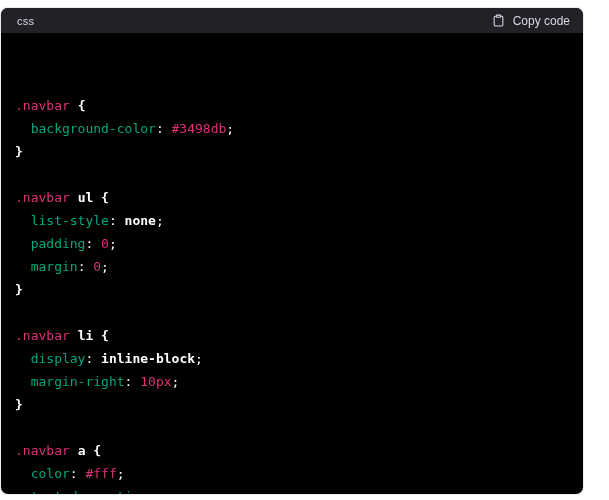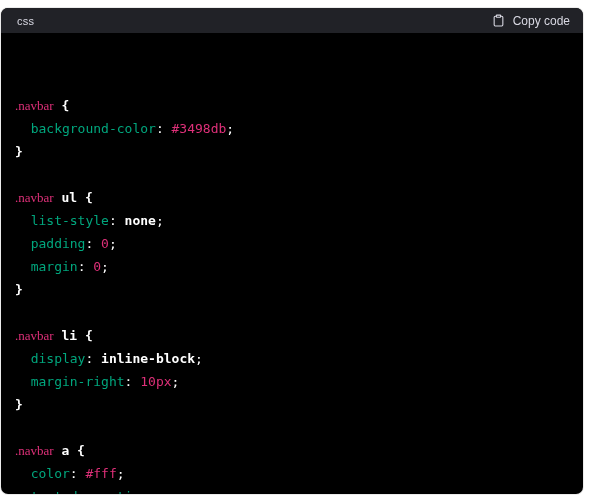--- a/index.html
+++ b/index.html
@@ -49,21 +49,21 @@
     padding: 15px 14px 8px 14px;
     font-family: "DejaVu Sans Mono", "Liberation Mono", monospace;
     font-size: 13px;
     line-height: 23px;
     color: var(--code-text, #fff);
     white-space: pre;
   }
   .code-line { min-height: 23px; }
   .tok-plain { color: var(--code-text, #fff); }
   .tok-pun   { color: var(--code-text, #fff); }
-  .tok-sel   { color: var(--token-selector, #df3079); font-family: Liberation Serif, serif; }
+  .tok-sel   { color: var(--token-selector, #df3079); }
   .tok-prop  { color: var(--token-property, #00a67d); }
   .tok-num   { color: var(--token-number, #df3079); }
   .tok-tag, .tok-val, .tok-brace { color: var(--code-text, #fff); font-weight: bold; }
 </style>
 </head>
 <body>
 
 <div class="code-block">
   <div class="code-header">
     <span class="lang-label">css</span>

